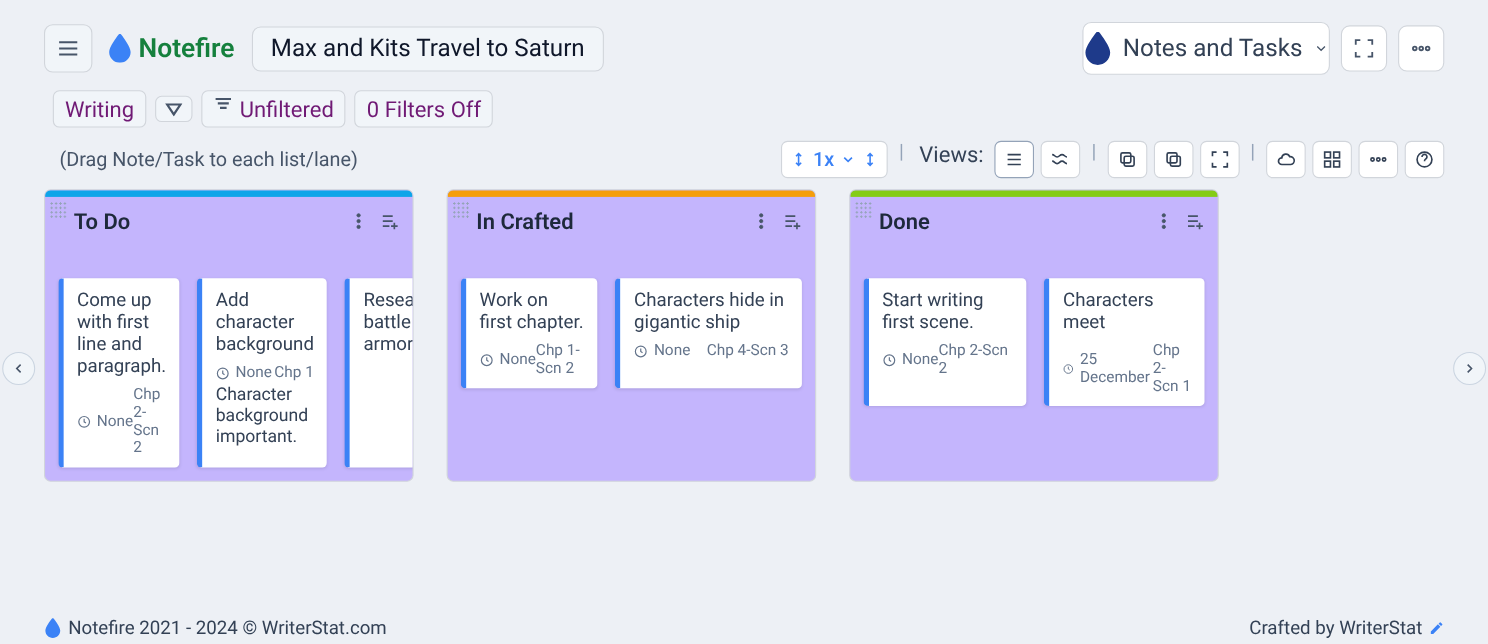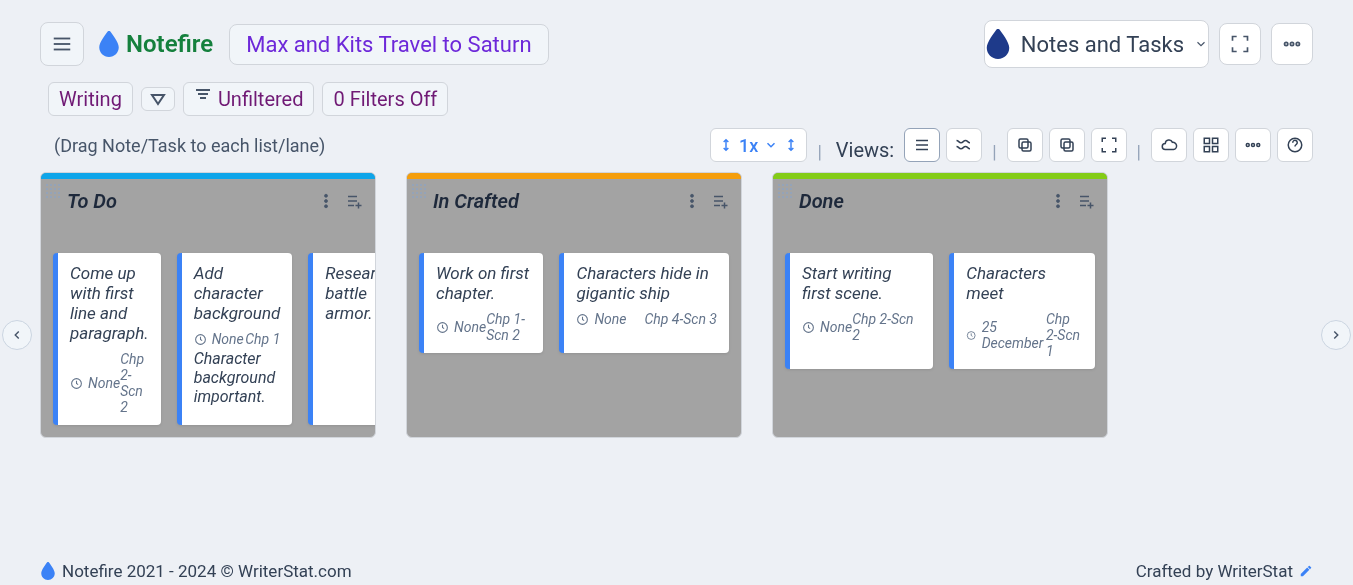--- a/index.html
+++ b/index.html
@@ -34,21 +34,21 @@
   cursor: pointer;
   margin-left: 4px;
 }
 .logo-area svg { width: 22px; height: 26px; fill: #3b82f6; }
 .title-pill {
   border: 1px solid #d1d5db;
   border-radius: 8px;
   background: #f1f5f9;
   padding: 7px 16px;
   font-size: 22px;
-  color: #6d28d9;
+  color: #0f172a;
   margin-left: 6px;
 }
 .top-right {
   margin-left: auto;
   display: flex; align-items: center; gap: 10px;
 }
 .notes-tasks-btn {
   border: 1px solid #d1d5db;
   border-radius: 8px;
   background: #fff;
@@ -86,21 +86,21 @@
 .pill-btn.small { padding: 4px 8px; }
 .hint-row {
   display: flex; align-items: center;
   padding: 8px 40px 4px 54px;
   font-size: 18px;
   color: #475569;
 }
 .hint-text { flex: 0 0 auto; }
 .toolbar-right {
   margin-left: auto;
-  display: flex; align-items: flex-end; gap: 6px;
+  display: flex; align-items: flex-start; gap: 6px;
 }
 .tbtn {
   border: 1px solid #d1d5db;
   border-radius: 6px;
   background: #fff;
   padding: 5px 8px;
   display: flex; align-items: center; justify-content: center;
   cursor: pointer;
   height: 34px;
 }
@@ -119,24 +119,23 @@
 .zoom-btn .zoom-val { color: #3b82f6; font-size: 18px; font-weight: 500; }
 .zoom-btn svg { width: 14px; height: 14px; }
 .board {
   display: flex; gap: 30px;
   padding: 6px 40px 0 40px;
 }
 .lane {
   width: 336px;
   border: 1px solid #d1d5db;
   border-radius: 6px;
-  background: #a3a3a3;
+  background: #c4b5fd;
   overflow: hidden;
   position: relative;
-  font-style: italic;
 }
 .lane-stripe { height: 6px; width: 100%; }
 .stripe-blue { background: #0ea5e9; }
 .stripe-orange { background: #f59e0b; }
 .stripe-green { background: #84cc16; }
 .lane-header {
   display: flex; align-items: center;
   padding: 10px 12px 8px 26px;
   position: relative;
 }

